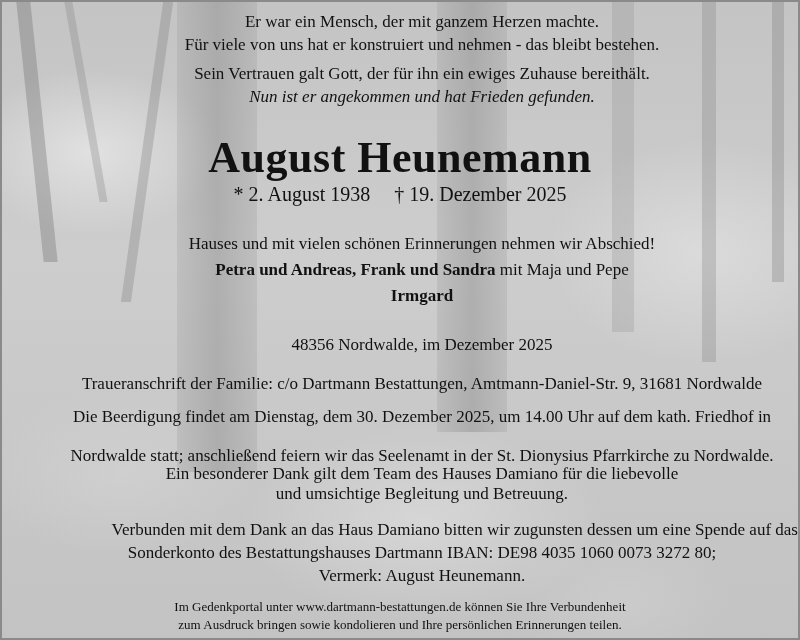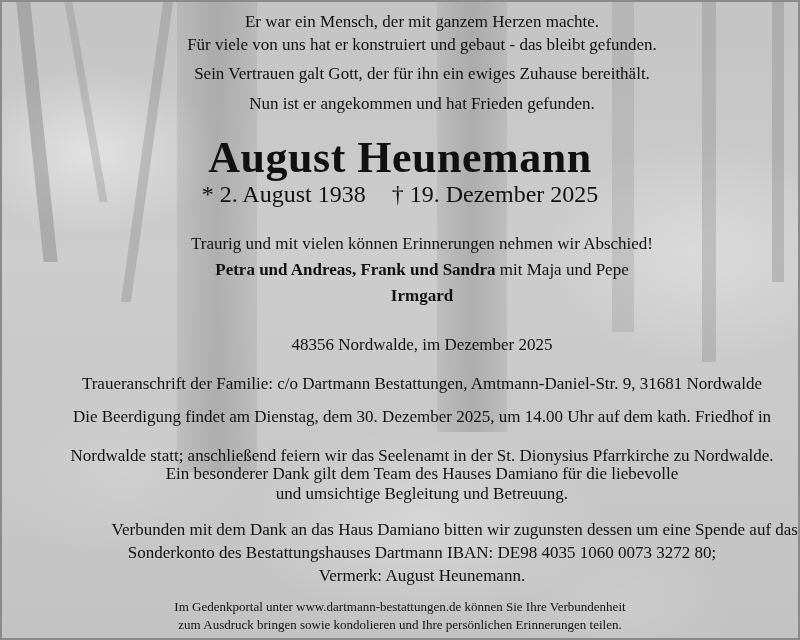--- a/index.html
+++ b/index.html
@@ -53,21 +53,21 @@
       z-index: 1;
     }
     .line {
       position: absolute;
       left: 0;
       right: 0;
       white-space: nowrap;
     }
     .f17 { font-size: 17px; line-height: 20px; padding-left: 44px; }
     .f13 { font-size: 13px; line-height: 17px; }
-    .f20 { font-size: 24px; line-height: 24px; }
+    .f20 { font-size: 20px; line-height: 24px; }
     .name {
       font-size: 44px;
       line-height: 48px;
       font-weight: bold;
       letter-spacing: 0.5px;
     }
     .bold { font-weight: bold; }
   </style>
 </head>
 <body>
@@ -80,32 +80,32 @@
     <div class="trunk t4"></div>
     <div class="trunk t5"></div>
     <div class="trunk t6"></div>
     <div class="trunk t7"></div>
     <div class="trunk t8"></div>
   </div>
 
   <div class="content">
 
     <div class="line f17" style="top:10px;">Er war ein Mensch, der mit ganzem Herzen machte.</div>
-    <div class="line f17" style="top:33px;">Für viele von uns hat er konstruiert und gebaut - das bleibt gefunden.</div>
+    <div class="line f17" style="top:33px;">Für viele von uns hat er konstruiert und nehmen - das bleibt bestehen.</div>
     <div class="line f17" style="top:62px;">Sein Vertrauen galt Gott, der für ihn ein ewiges Zuhause bereithält.</div>
-    <div class="line f17" style="top:92px;">Nun ist er angekommen und hat Frieden gefunden.</div>
+    <div class="line f17" style="top:85px;font-style:italic;">Nun ist er angekommen und hat Frieden gefunden.</div>
 
     <div class="line name" style="top:132px;">August Heunemann</div>
     <div class="line f20" style="top:180px;">
       <span>* 2. August 1938</span>
       <span style="display:inline-block;width:14px;"></span>
       <span>† 19. Dezember 2025</span>
     </div>
 
-    <div class="line f17" style="top:232px;">Traurig und mit vielen können Erinnerungen nehmen wir Abschied!</div>
+    <div class="line f17" style="top:232px;">Hauses und mit vielen schönen Erinnerungen nehmen wir Abschied!</div>
     <div class="line f17" style="top:258px;">
       <span class="bold">Petra und Andreas, Frank und Sandra</span><span> mit Maja und Pepe</span>
     </div>
     <div class="line f17 bold" style="top:284px;">Irmgard</div>
 
     <div class="line f17" style="top:333px;">48356 Nordwalde, im Dezember 2025</div>
 
     <div class="line f17" style="top:372px;">Traueranschrift der Familie: c/o Dartmann Bestattungen, Amtmann-Daniel-Str. 9, 31681 Nordwalde</div>
 
     <div class="line f17" style="top:405px;">Die Beerdigung findet am Dienstag, dem 30. Dezember 2025, um 14.00 Uhr auf dem kath. Friedhof in</div>

